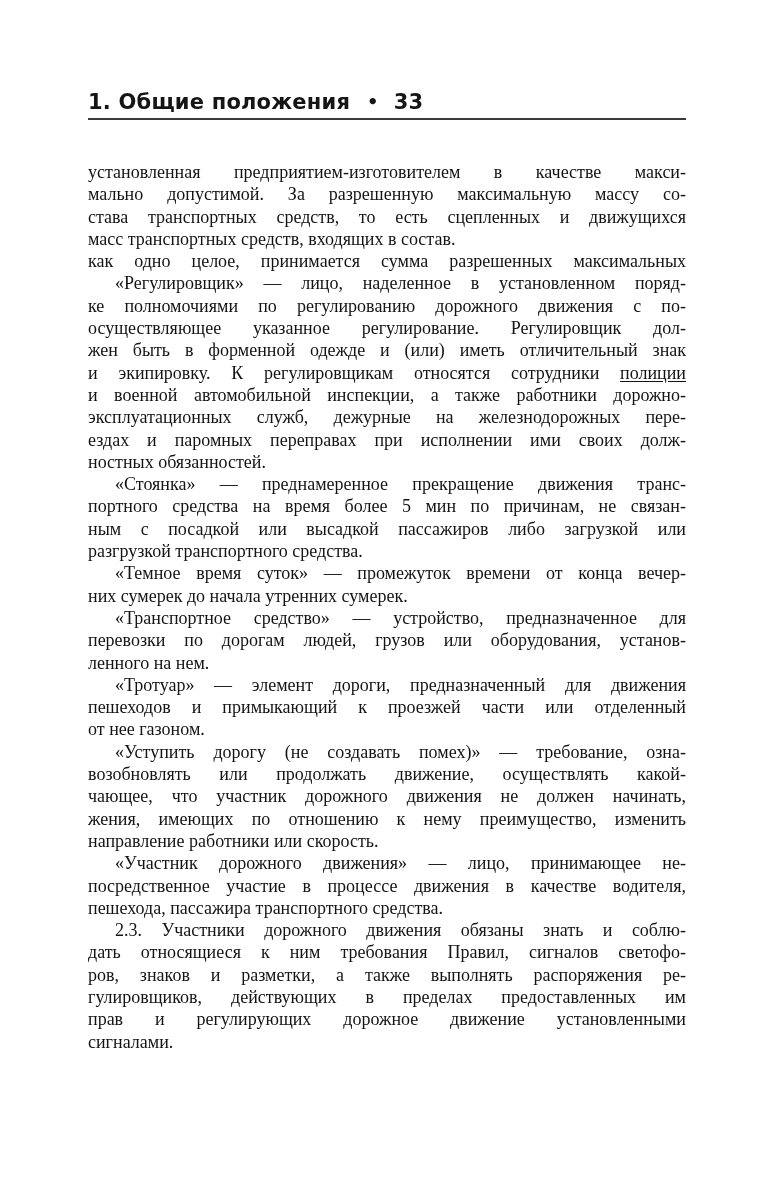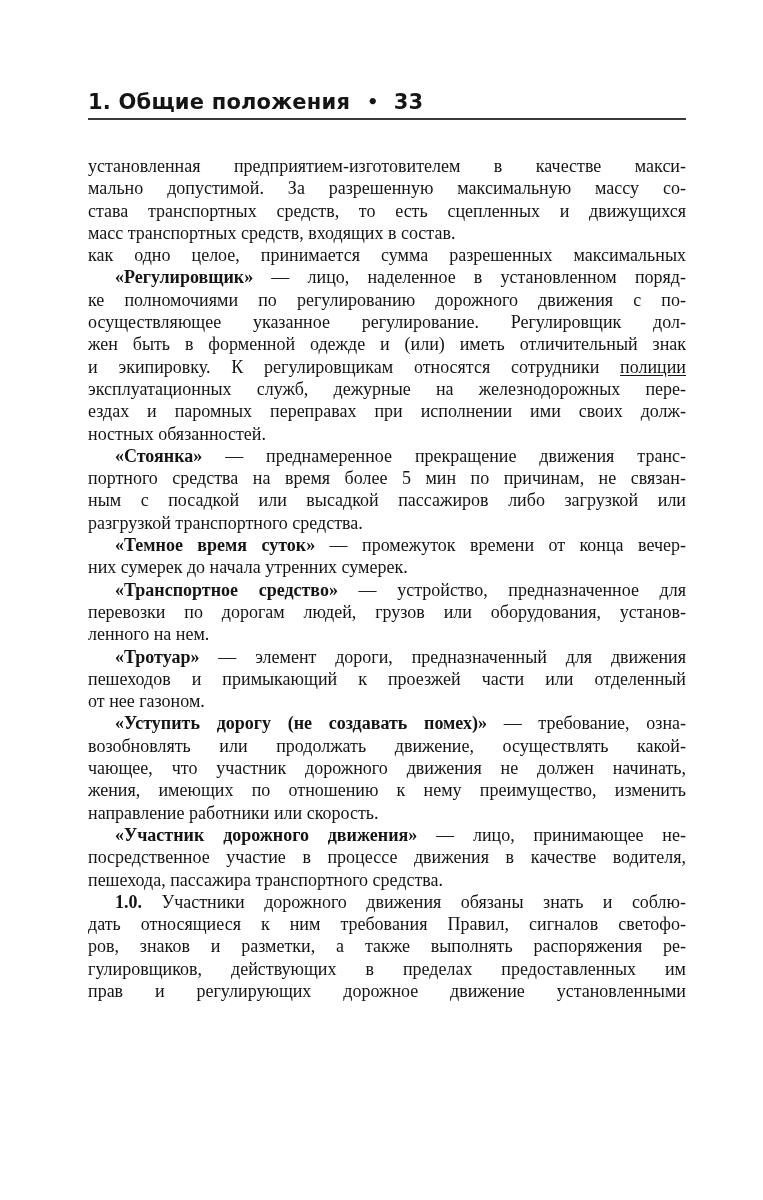--- a/index.html
+++ b/index.html
@@ -32,32 +32,32 @@
     vertical-align: 1px;
   }
   .header-rule {
     position: absolute;
     left: 88px; width: 598px; top: 118px;
     height: 2px;
     background: #3a3a3a;
   }
   .body-text {
     position: absolute;
-    left: 88px; top: 155px; width: 598px;
+    left: 88px; top: 161px; width: 598px;
     font-size: 18px;
     line-height: 22.3px;
   }
   .line {
     text-align: justify;
     text-align-last: justify;
     min-height: 22.3px;
   }
   .line.last { text-align-last: left; }
   .line.indent { text-indent: 27px; }
-  .line b { font-weight: bold; }
+  .line b { font-weight: normal; }
   .line u { text-decoration: underline; text-underline-offset: 2px; }
 </style>
 </head>
 <body>
 
 <div class="page">
 
   <div class="running-header">
     <span>1. Общие положения</span><span class="sep-dot">•</span><span>33</span>
   </div>
@@ -71,20 +71,21 @@
         <div class="line">става транспортных средств, то есть сцепленных и движущихся</div>
         <div class="line last">масс транспортных средств, входящих в состав.</div>
         <div class="line">как одно целое, принимается сумма разрешенных максимальных</div>
       </div>
       <div>
         <div class="line indent"><b>«Регулировщик»</b> — лицо, наделенное в установленном поряд-</div>
         <div class="line">ке полномочиями по регулированию дорожного движения с по-</div>
         <div class="line">осуществляющее указанное регулирование. Регулировщик дол-</div>
         <div class="line">жен быть в форменной одежде и (или) иметь отличительный знак</div>
         <div class="line">и экипировку. К регулировщикам относятся сотрудники <u>полиции</u></div>
+        <div class="line">и военной автомобильной инспекции, а также работники дорожно-</div>
         <div class="line">эксплуатационных служб, дежурные на железнодорожных пере-</div>
         <div class="line">ездах и паромных переправах при исполнении ими своих долж-</div>
         <div class="line last">ностных обязанностей.</div>
       </div>
       <div>
         <div class="line indent"><b>«Стоянка»</b> — преднамеренное прекращение движения транс-</div>
         <div class="line">портного средства на время более 5 мин по причинам, не связан-</div>
         <div class="line">ным с посадкой или высадкой пассажиров либо загрузкой или</div>
         <div class="line last">разгрузкой транспортного средства.</div>
       </div>
@@ -108,21 +109,22 @@
         <div class="line">чающее, что участник дорожного движения не должен начинать,</div>
         <div class="line">жения, имеющих по отношению к нему преимущество, изменить</div>
         <div class="line last">направление работники или скорость.</div>
       </div>
       <div>
         <div class="line indent"><b>«Участник дорожного движения»</b> — лицо, принимающее не-</div>
         <div class="line">посредственное участие в процессе движения в качестве водителя,</div>
         <div class="line last">пешехода, пассажира транспортного средства.</div>
       </div>
       <div>
-        <div class="line indent"><b>1.0.</b> Участники дорожного движения обязаны знать и соблю-</div>
+        <div class="line indent"><b>2.3.</b> Участники дорожного движения обязаны знать и соблю-</div>
         <div class="line">дать относящиеся к ним требования Правил, сигналов светофо-</div>
         <div class="line">ров, знаков и разметки, а также выполнять распоряжения ре-</div>
         <div class="line">гулировщиков, действующих в пределах предоставленных им</div>
         <div class="line">прав и регулирующих дорожное движение установленными</div>
+        <div class="line last">сигналами.</div>
       </div>
     </div>
 
 </div>
 
 </body></html>

